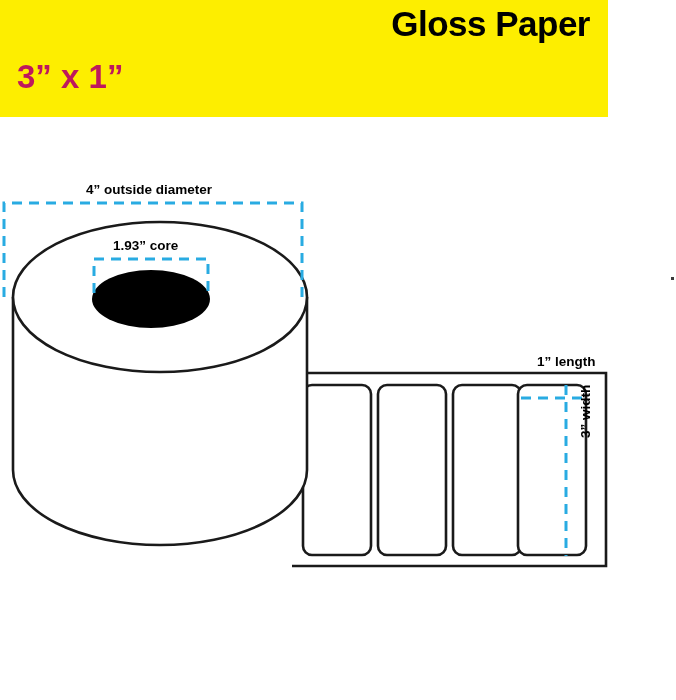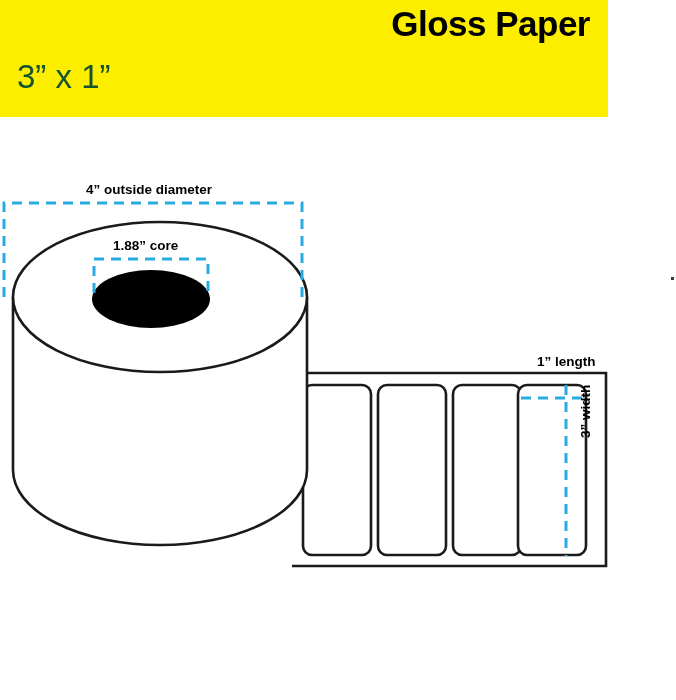--- a/index.html
+++ b/index.html
@@ -42,22 +42,22 @@
     color: #000000;
     letter-spacing: -0.5px;
     white-space: nowrap;
     font-family: "Liberation Sans", sans-serif;
   }
   #product-size-title {
     position: absolute;
     left: 17px;
     top: 58px;
     font-size: 33px;
-    font-weight: normal;
-    color: #14532d;
+    font-weight: bold;
+    color: #be185d;
     letter-spacing: 0px;
     white-space: nowrap;
     font-family: "Liberation Sans", sans-serif;
   }
 
   
   #diagram {
     position: absolute;
     left: 0;
     top: 0;
@@ -140,21 +140,21 @@
 
       <g stroke="#29abe2" stroke-width="3" fill="none" stroke-dasharray="10 7" stroke-linecap="butt">
         <line x1="521" y1="398" x2="586" y2="398"></line>
         <line x1="566" y1="385" x2="566" y2="556"></line>
       </g>
     </svg>
 
     
     <div class="callout-label" id="outside-diameter-label">4” outside diameter</div>
 
-    <div class="callout-label" id="core-label">1.88” core</div>
+    <div class="callout-label" id="core-label">1.93” core</div>
 
     <div class="callout-label" id="length-label">1” length</div>
 
     <div class="callout-label" id="width-label">3” width</div>
 
     <div id="scan-artifact"></div>
   </div>
 
 </div>
 

